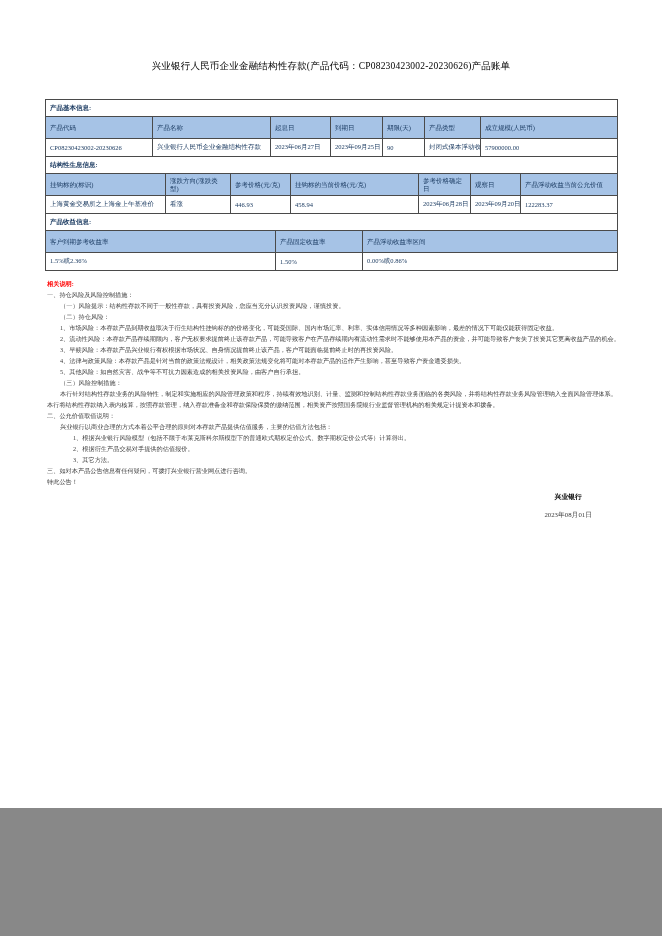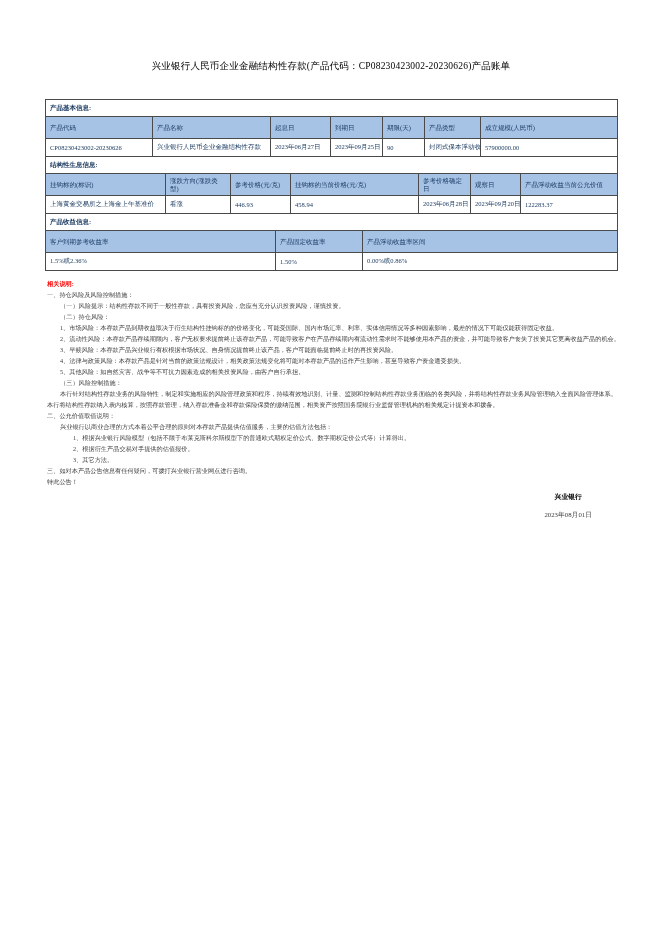--- a/index.html
+++ b/index.html
@@ -1,18 +1,18 @@
 <!DOCTYPE html>
 <html><head>
 <meta charset="utf-8">
 <style>
   html,body{margin:0;padding:0;background:#888;}
   .page{
     position:relative;
-    width:662px;height:936px;
+    width:662px;height:808px;
     background:#ffffff;
     margin:0 auto;
     font-family:"Liberation Serif","DejaVu Serif",serif;
     color:#17375e;
     overflow:hidden;
   }
   .title{
     padding-top:60px;
     text-align:center;
     font-size:9.5px;

